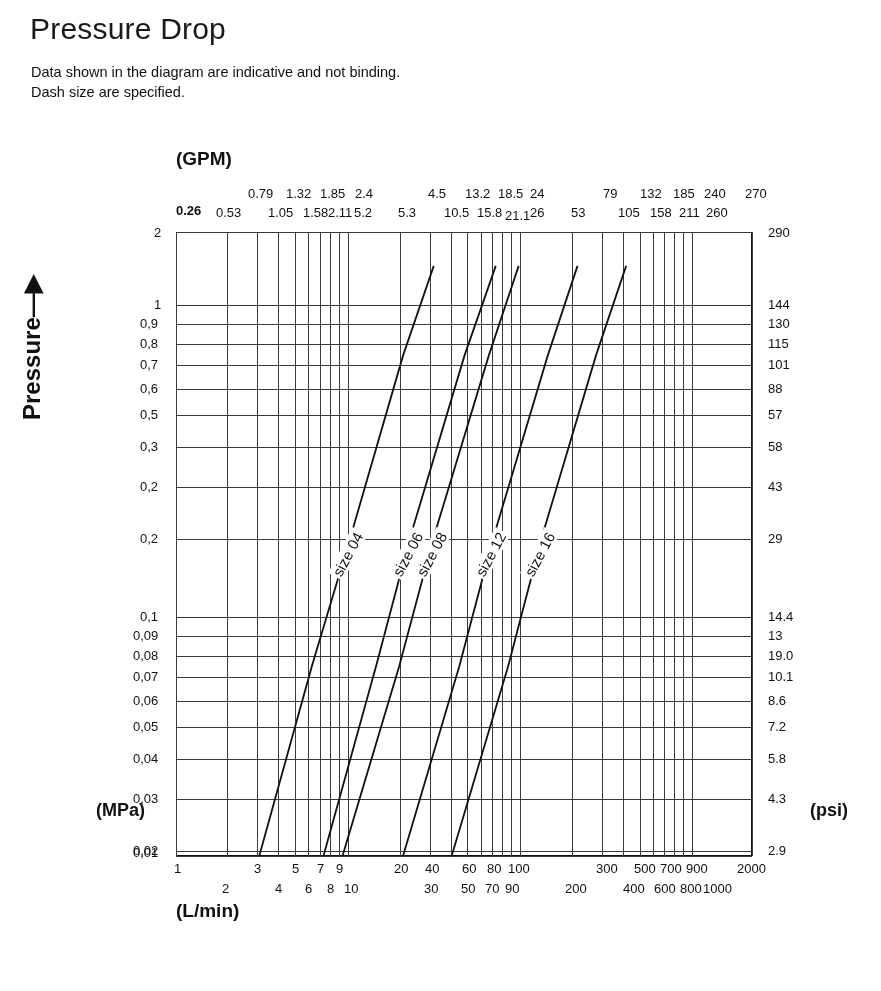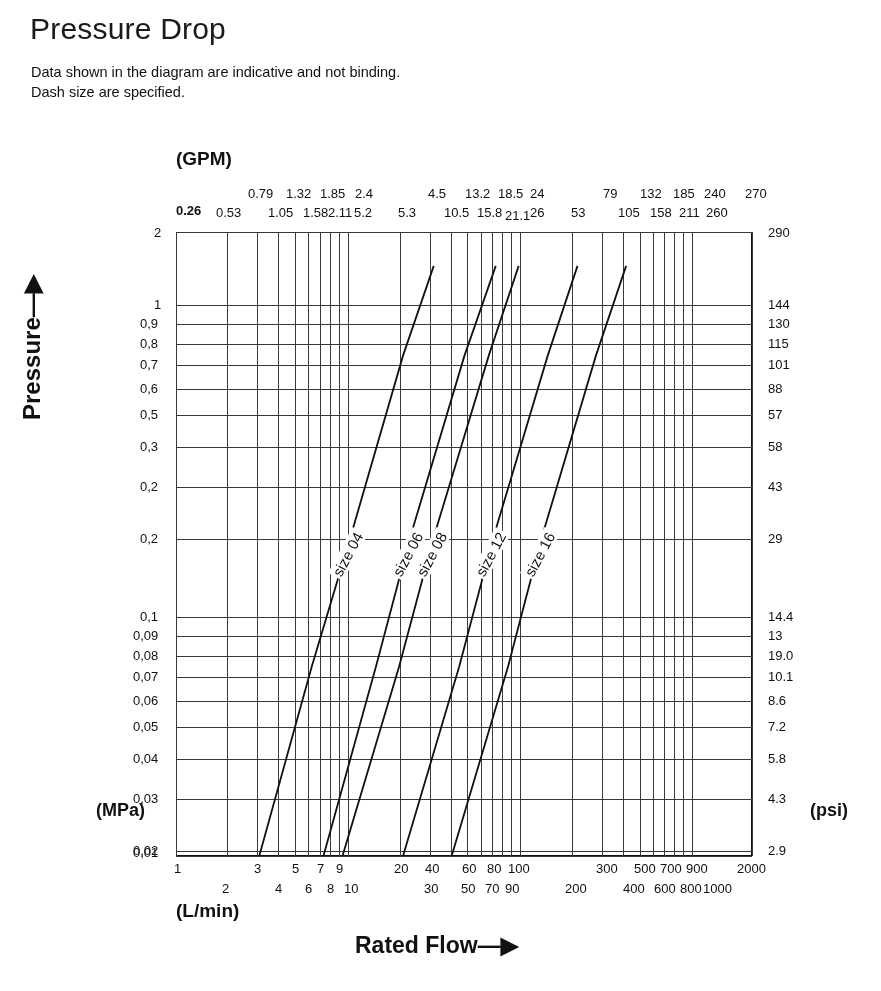--- a/index.html
+++ b/index.html
@@ -69,23 +69,20 @@
 
   <div class="gpm-title">(GPM)</div>
   <div class="lmin-title">(L/min)</div>
   <div class="mpa-title">(MPa)</div>
   <div class="psi-title">(psi)</div>
 
   <div class="pressure-axis">
     <span>Pressure</span><span>—▶</span>
   </div>
 
-  <div class="ratedflow">
-    <span>Rated Flow</span><span>—▶</span>
-  </div>
 
   <div class="plotbox"></div>
 
   <div class="vline" style="left:176px"></div>
   <div class="vline" style="left:227px"></div>
   <div class="vline" style="left:257px"></div>
   <div class="vline" style="left:278px"></div>
   <div class="vline" style="left:295px"></div>
   <div class="vline" style="left:308px"></div>
   <div class="vline" style="left:320px"></div>

